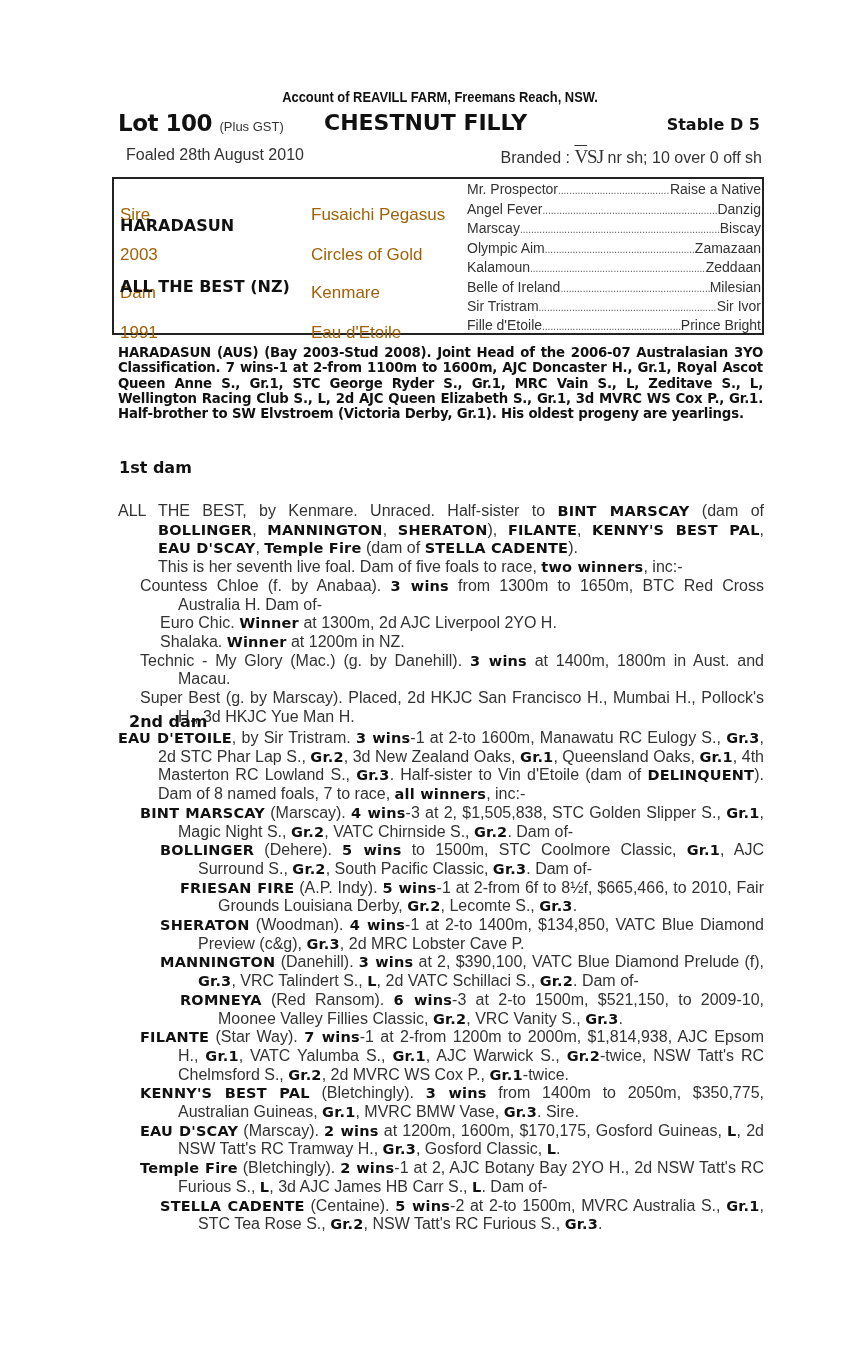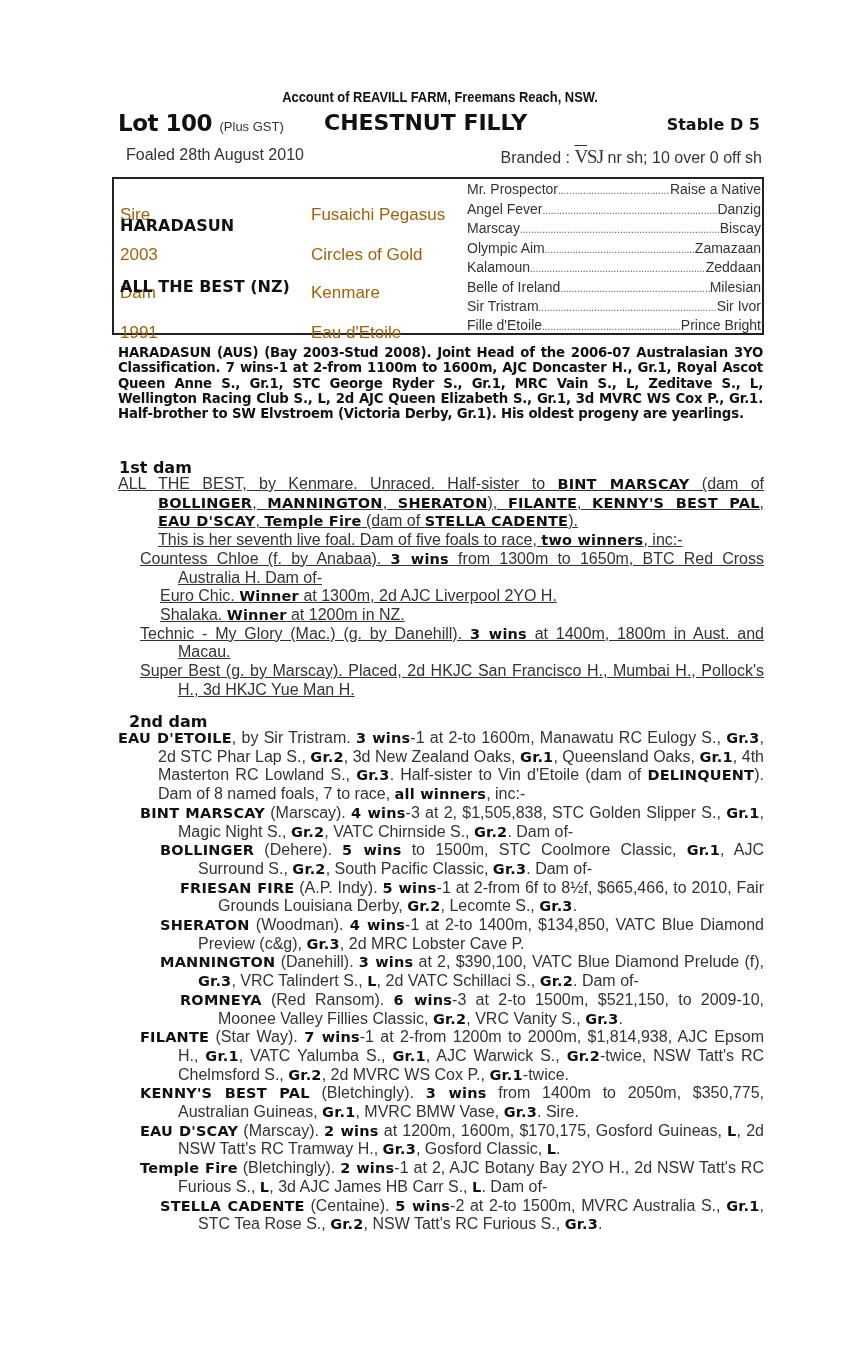--- a/index.html
+++ b/index.html
@@ -122,21 +122,21 @@
     <div class="ped-row" style="top:138px;">
         <span>Fille d'Etoile</span>
         <span class="dots"></span>
         <span>Prince Bright</span>
       </div>
   </div>
 
   <div class="sire-para">HARADASUN (AUS) (Bay 2003-Stud 2008). Joint Head of the 2006-07 Australasian 3YO Classification. 7 wins-1 at 2-from 1100m to 1600m, AJC Doncaster H., Gr.1, Royal Ascot Queen Anne S., Gr.1, STC George Ryder S., Gr.1, MRC Vain S., L, Zeditave S., L, Wellington Racing Club S., L, 2d AJC Queen Elizabeth S., Gr.1, 3d MVRC WS Cox P., Gr.1. Half-brother to SW Elvstroem (Victoria Derby, Gr.1). His oldest progeny are yearlings.</div>
 
   <div class="section-head" style="top:458px;">1st dam</div>
-  <div class="entries" style="top:475px;text-decoration:underline;">
+  <div class="entries" style="top:502px;">
       <div class="entry l0">ALL THE BEST, by Kenmare. Unraced. Half-sister to <b>BINT MARSCAY</b> (dam of <b>BOLLINGER</b>, <b>MANNINGTON</b>, <b>SHERATON</b>), <b>FILANTE</b>, <b>KENNY'S BEST PAL</b>, <b>EAU D'SCAY</b>, <b>Temple Fire</b> (dam of <b>STELLA CADENTE</b>).</div>
       <div class="entry l0c">This is her seventh live foal. Dam of five foals to race, <b>two winners</b>, inc:-</div>
       <div class="entry l1">Countess Chloe (f. by Anabaa). <b>3 wins</b> from 1300m to 1650m, BTC Red Cross Australia H. Dam of-</div>
       <div class="entry l2">Euro Chic. <b>Winner</b> at 1300m, 2d AJC Liverpool 2YO H.</div>
       <div class="entry l2">Shalaka. <b>Winner</b> at 1200m in NZ.</div>
       <div class="entry l1">Technic - My Glory (Mac.) (g. by Danehill). <b>3 wins</b> at 1400m, 1800m in Aust. and Macau.</div>
       <div class="entry l1">Super Best (g. by Marscay). Placed, 2d HKJC San Francisco H., Mumbai H., Pollock's H., 3d HKJC Yue Man H.</div>
     </div>
 
   <div class="section-head" style="top:712px;margin-left:10px;">2nd dam</div>

